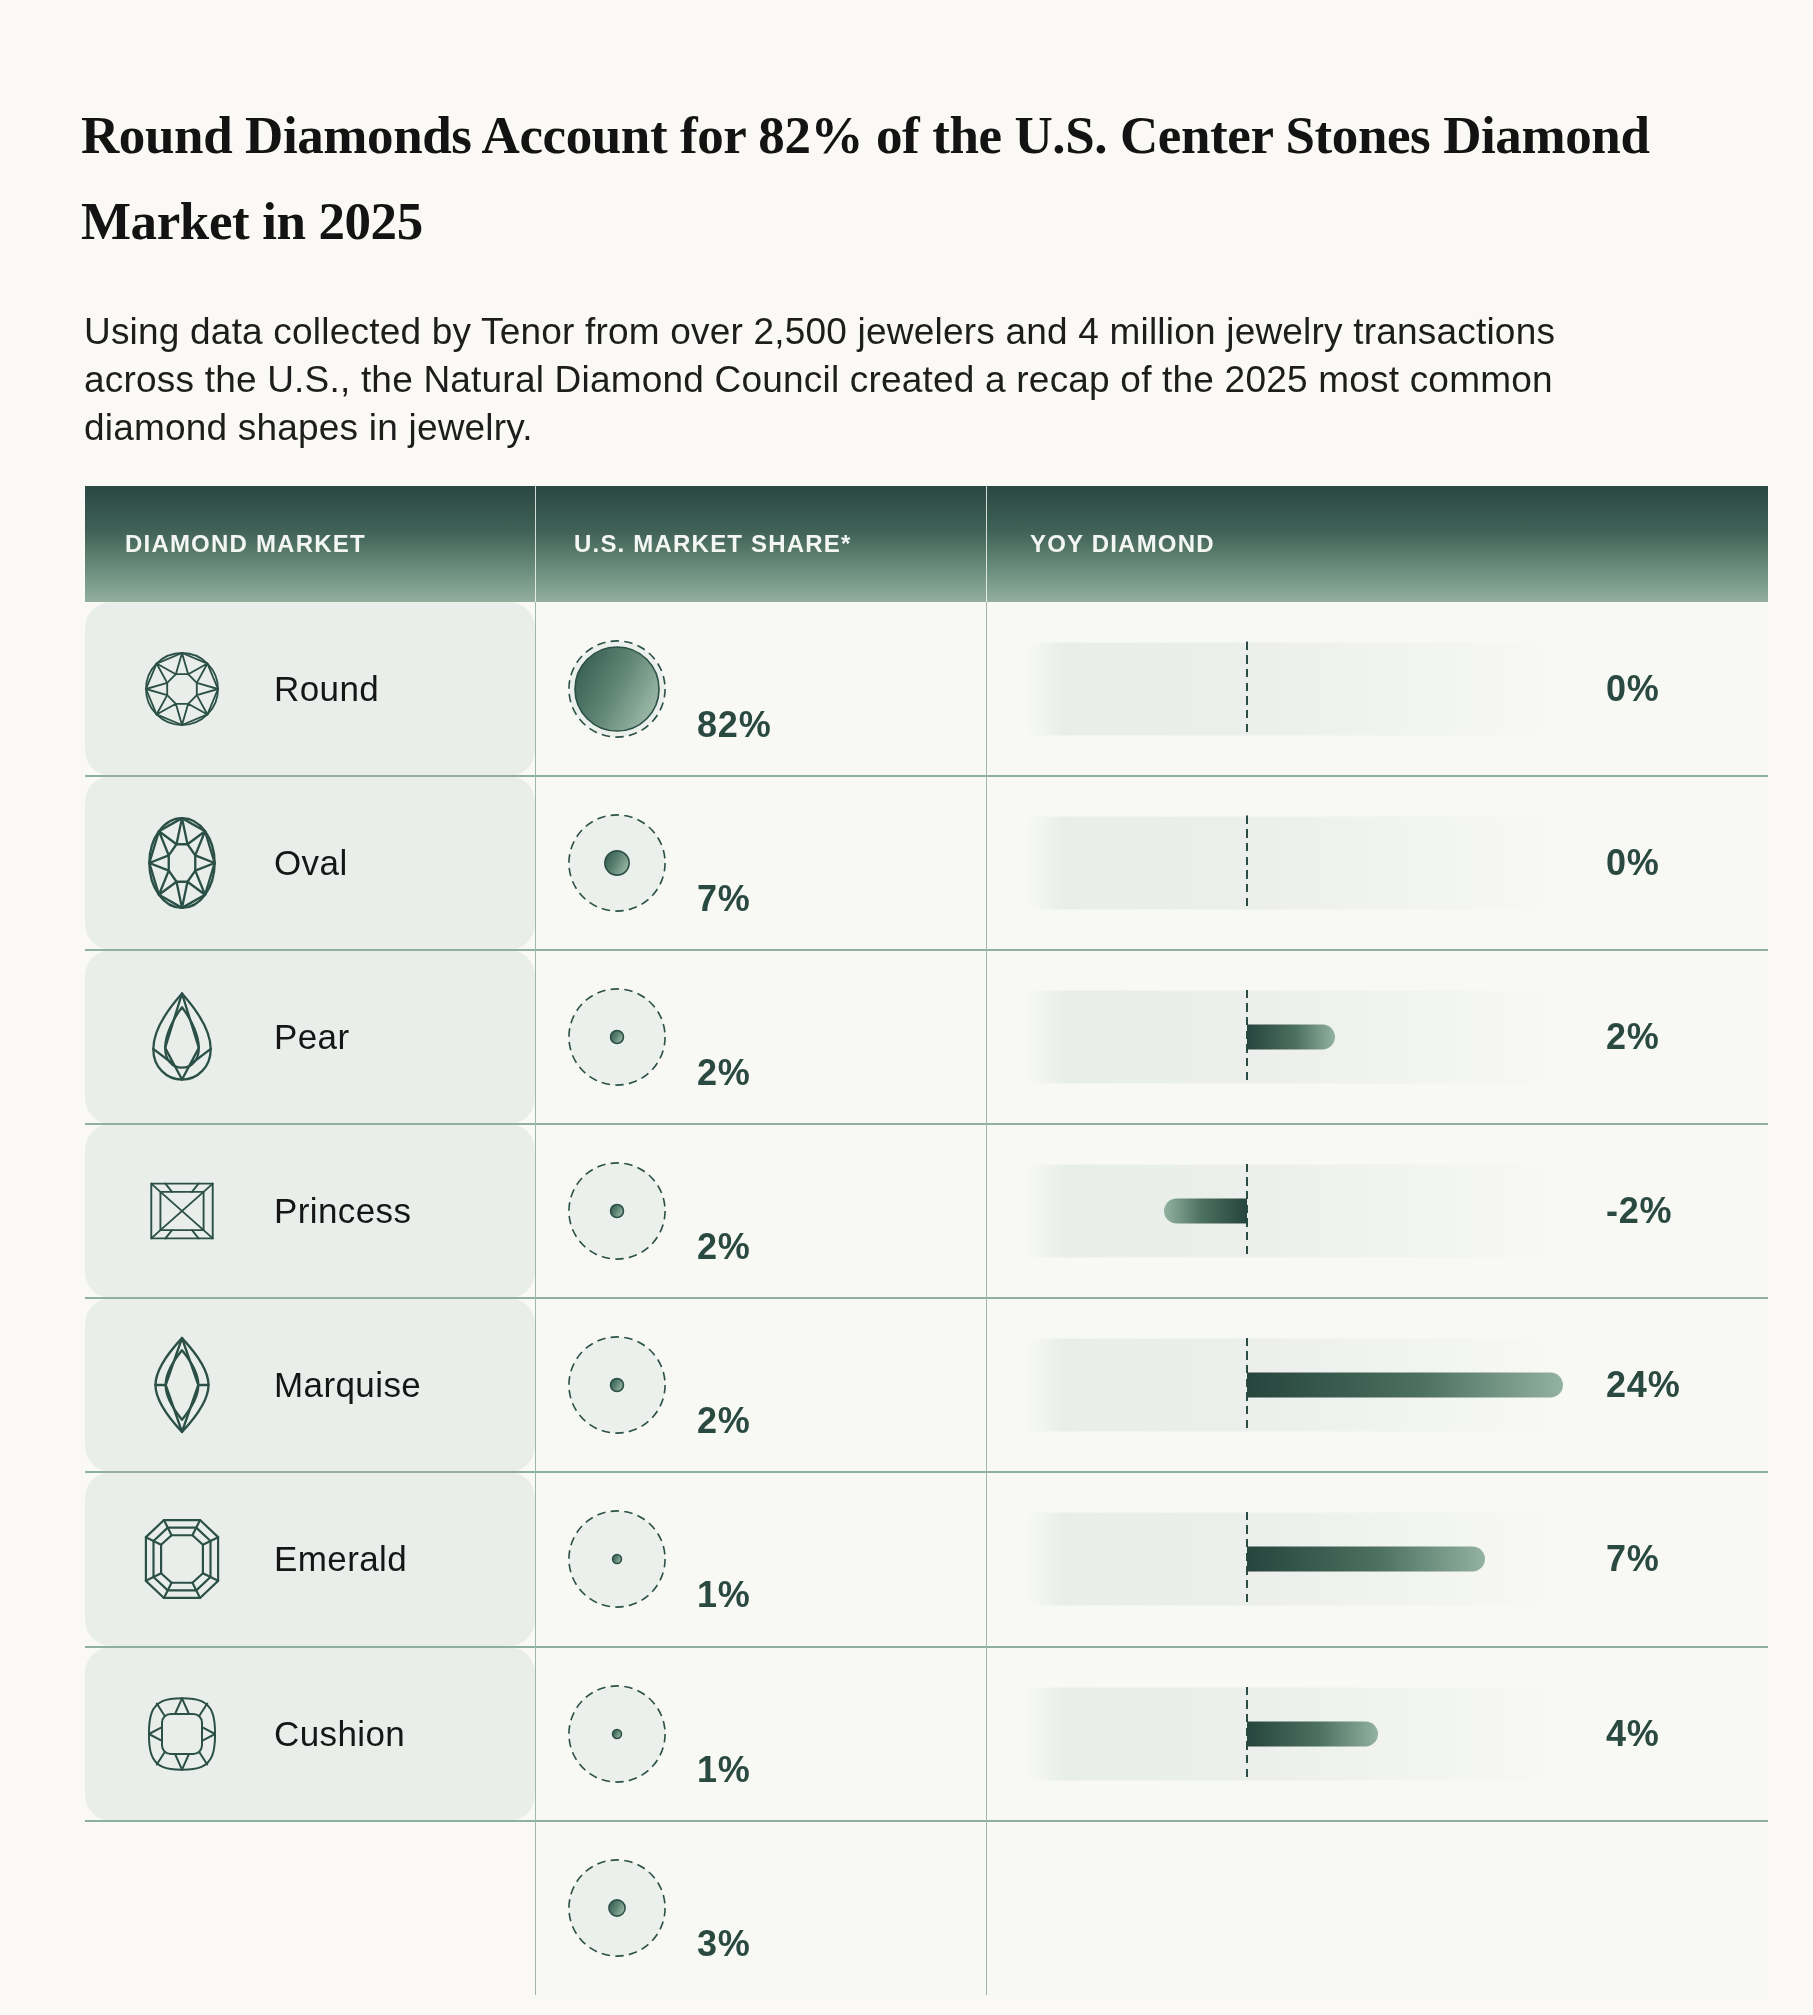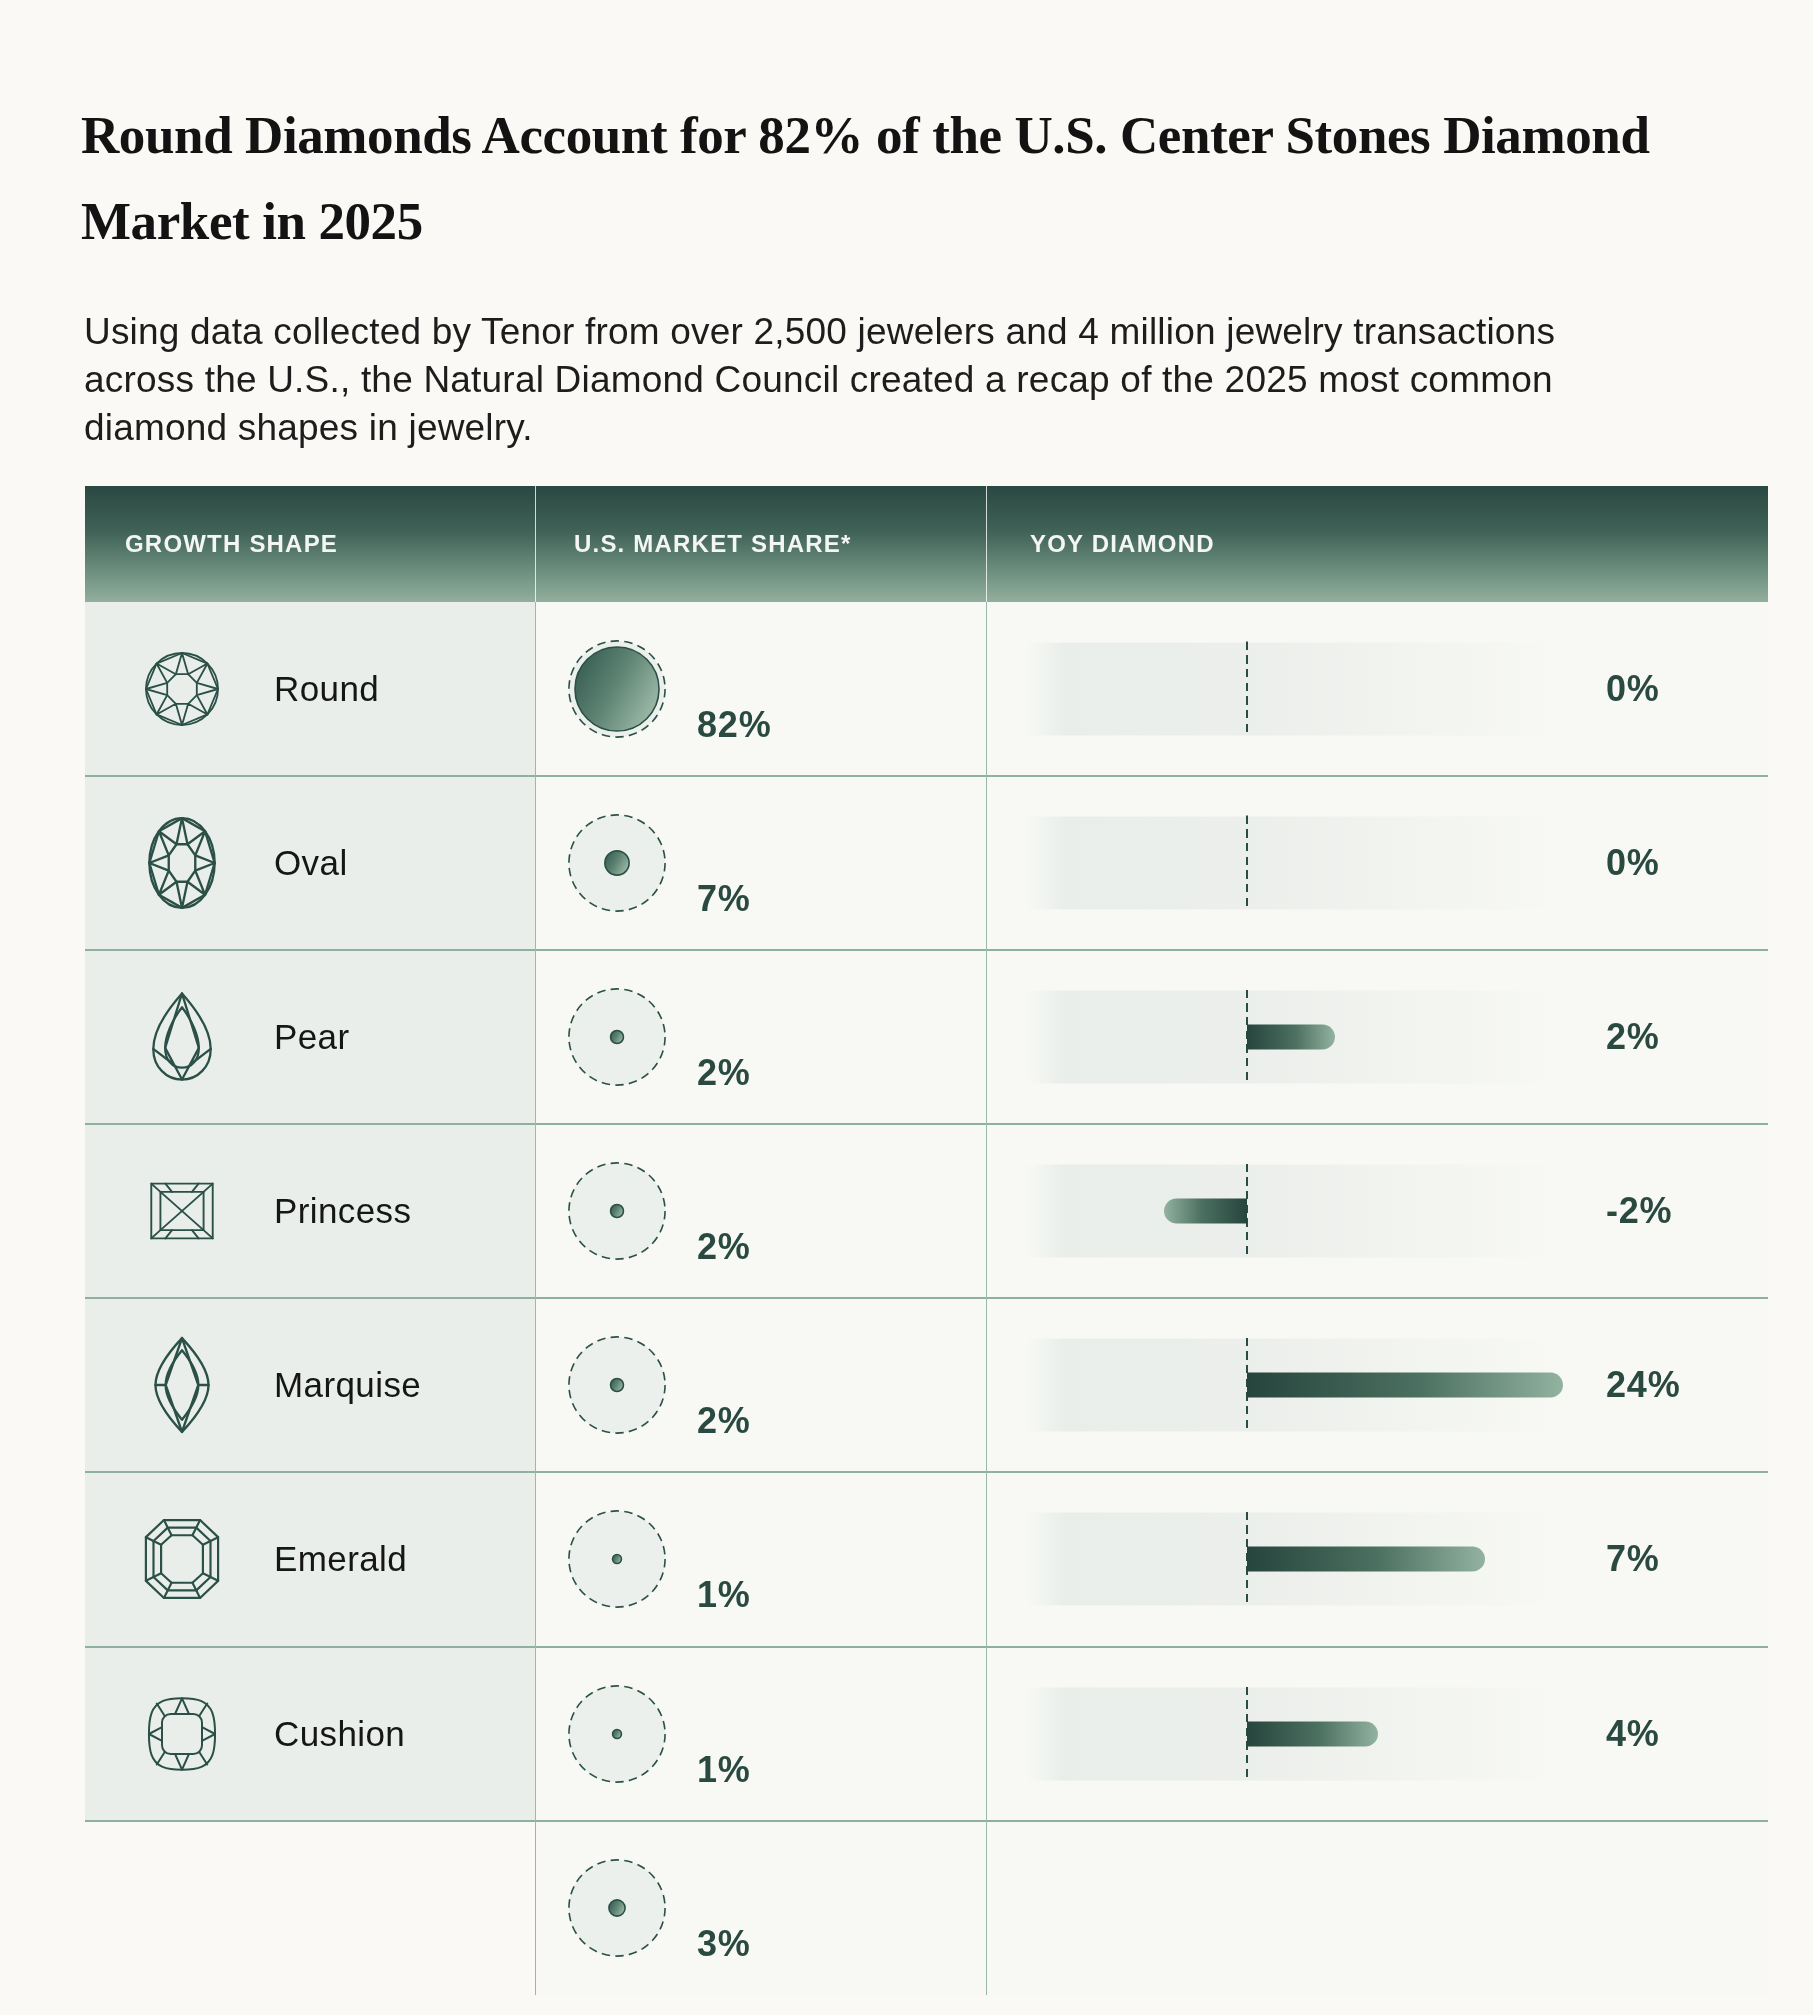--- a/index.html
+++ b/index.html
@@ -46,21 +46,21 @@
   .row:nth-of-type(4){top:522px}
   .row:nth-of-type(5){top:696px}
   .row:nth-of-type(6){top:870px}
   .row:nth-of-type(7){top:1045px}
   .row:nth-of-type(8){top:1219px}
   .row + .row::before{
     content:"";position:absolute;left:0;top:-0.8px;width:100%;height:2px;
     background:#8db0a0;z-index:5;
   }
   .cell{position:absolute;top:0;height:100%;}
-  .cell.shape {left:0;width:450px;background:#e9eeea;}
+  .cell.shape {left:0;width:450px;background:#e9eeea;border-radius:26px;}
   .cell.share {left:450px;width:451px;background:#f8f9f5;}
   .cell.growth{left:901px;width:782px;background:#f8f9f5;}
 
   
   .icon{position:absolute;left:97px;top:50%;transform:translate(-50%,-50%);}
   .icon svg{display:block;stroke:#2b5047;fill:none;stroke-width:2.3;stroke-linejoin:round;stroke-linecap:round;}
   .shape-label{
     position:absolute;left:189px;top:50%;transform:translateY(-50%);
     font-size:35px;color:#161616;letter-spacing:0.4px;white-space:nowrap;
   }
@@ -107,21 +107,21 @@
   </defs>
 </svg>
 
 <div class="page">
 
   <h1 class="title">Round Diamonds Account for 82% of the U.S. Center Stones Diamond Market in 2025</h1>
   <p class="subtitle">Using data collected by Tenor from over 2,500 jewelers and 4 million jewelry transactions across the U.S., the Natural Diamond Council created a recap of the 2025 most common diamond shapes in jewelry.</p>
 
   <div class="table">
     <div class="thead">
-      <span class="th th1">GROWTH SHAPE</span>
+      <span class="th th1">DIAMOND MARKET</span>
       <span class="th th2">U.S. MARKET SHARE*</span>
       <span class="th th3">YOY DIAMOND</span>
     </div>
 
     <div class="tbody">
 
       <div class="row">
         <div class="cell shape">
           <span class="icon">
             <svg width="80" height="80" viewBox="0 0 100 100">

